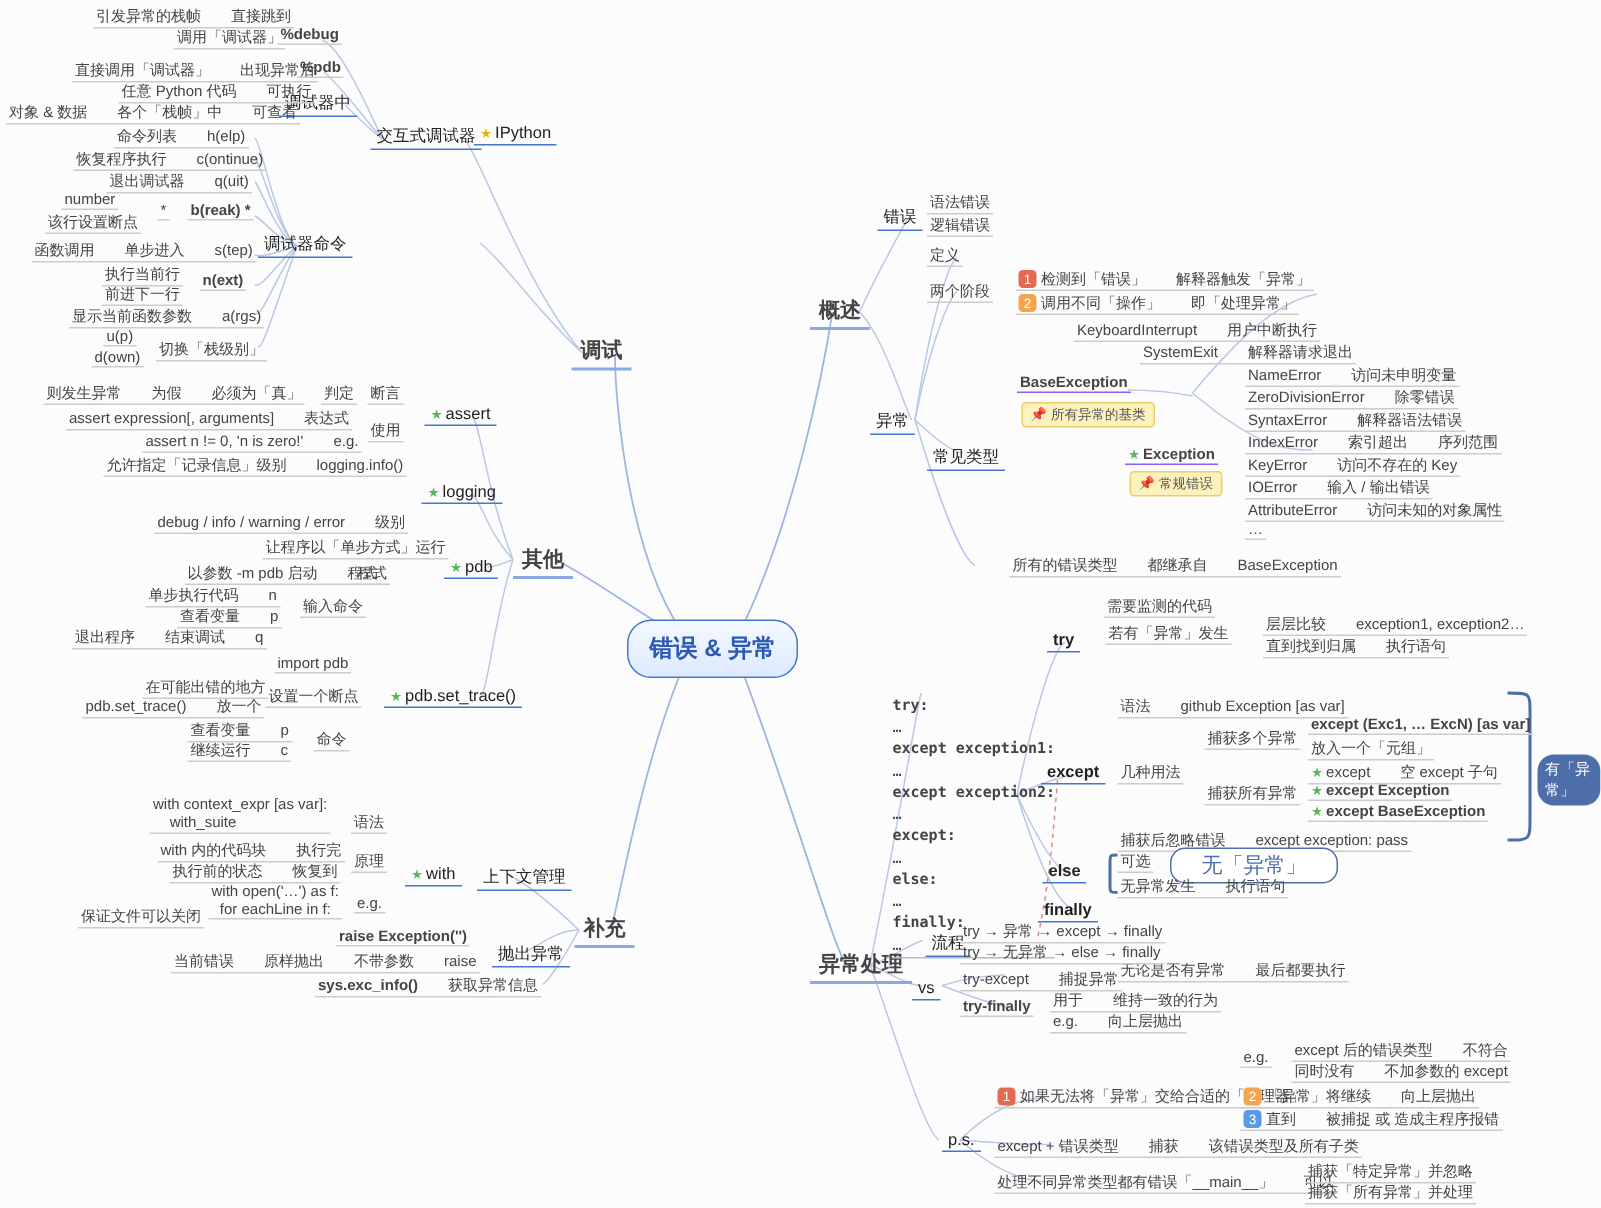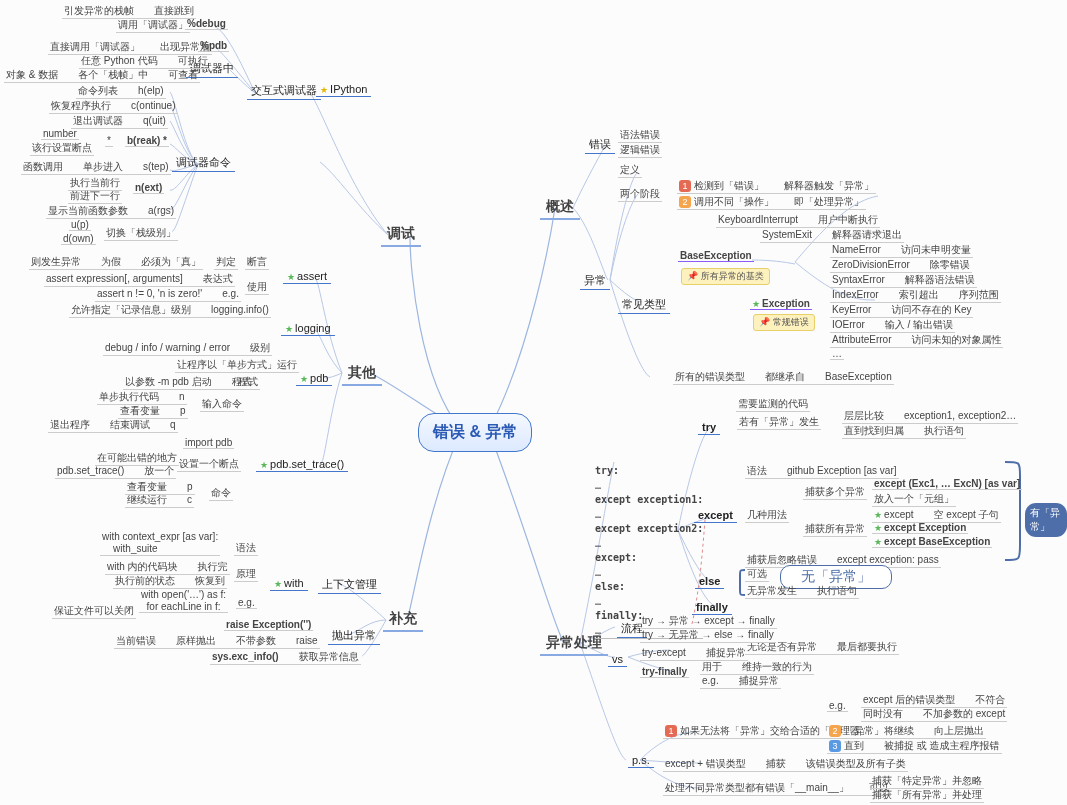--- a/index.html
+++ b/index.html
@@ -375,21 +375,21 @@
   <div class="node leaf" style="left:745px; top:600px;margin-top:40px;">无论是否有异常　　最后都要执行</div>
 
   <div class="node sub" style="left:617px; top:620px;">流程</div>
   <div class="node leaf" style="left:640px; top:614px;">try → 异常 → except → finally</div>
   <div class="node leaf" style="left:640px; top:628px;">try → 无异常 → else → finally</div>
 
   <div class="node sub" style="left:608px; top:652px;">vs</div>
   <div class="node leaf" style="left:640px; top:646px;">try-except　　捕捉异常</div>
   <div class="node leaf" style="left:640px; top:666px;"><b>try-finally</b></div>
   <div class="node leaf" style="left:700px; top:660px;">用于　　维持一致的行为</div>
-  <div class="node leaf" style="left:700px; top:674px;">e.g.　　捕捉异常</div>
+  <div class="node leaf" style="left:700px; top:674px;">e.g.　　向上层抛出</div>
 
   <div class="node sub" style="left:628px; top:753px;">p.s.</div>
   <div class="node leaf" style="left:663px; top:724px;"><span class="numbox nb-red">1</span><span>如果无法将「异常」交给合适的「处理器」</span></div>
   <div class="node leaf" style="left:827px; top:700px;">e.g.</div>
   <div class="node leaf" style="left:861px; top:693px;">except 后的错误类型　　不符合</div>
   <div class="node leaf" style="left:861px; top:707px;">同时没有　　不加参数的 except</div>
   <div class="node leaf" style="left:827px; top:724px;"><span class="numbox nb-orange">2</span><span>「异常」将继续　　向上层抛出</span></div>
   <div class="node leaf" style="left:827px; top:739px;"><span class="numbox nb-blue">3</span><span>直到　　被捕捉 或 造成主程序报错</span></div>
   <div class="node leaf" style="left:663px; top:757px;">except + 错误类型　　捕获　　该错误类型及所有子类</div>
   <div class="node leaf" style="left:663px; top:781px;">处理不同异常类型都有错误「__main__」　　可以</div>

